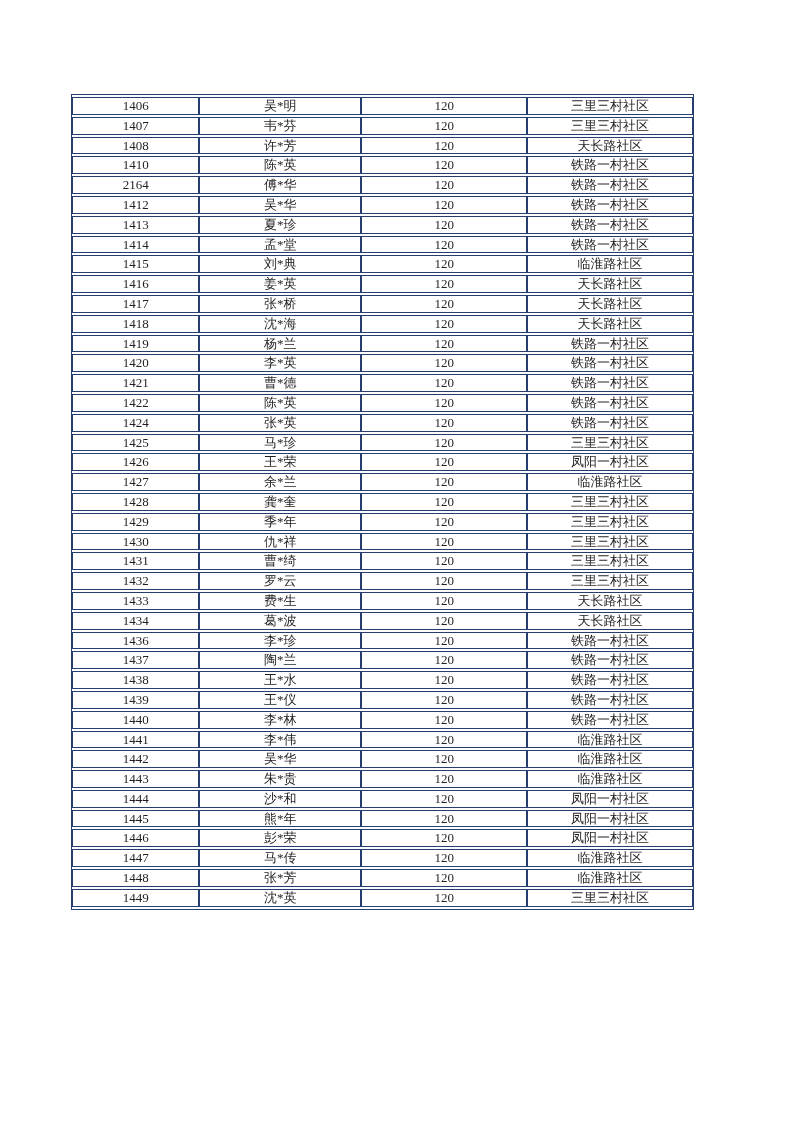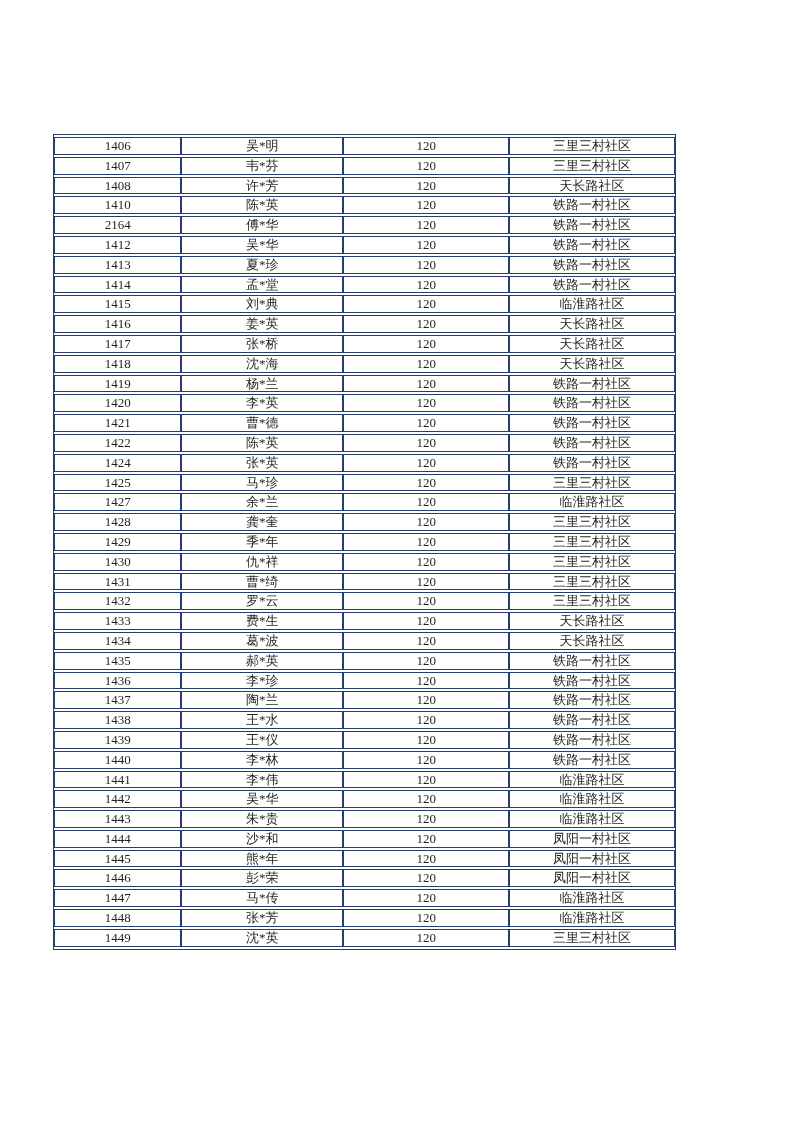--- a/index.html
+++ b/index.html
@@ -14,28 +14,27 @@
   }
   .page {
     position: relative;
     width: 793px;
     height: 1122px;
     background: var(--page-bg);
     overflow: hidden;
   }
   table.data-table {
     position: absolute;
-    left: 53px;
+    left: 71px;
     top: 94px;
     width: 621px;
     table-layout: fixed;
     border-collapse: separate;
     border-spacing: 0 2px;
     border: 1.5px solid var(--border-color);
-    margin-top: 40px;
   }
   col.c1 { width: 20.5%; }
   col.c2 { width: 26.1%; }
   col.c3 { width: 26.7%; }
   col.c4 { width: 26.7%; }
   td {
     border: 1.5px solid var(--border-color);
     height: 15.8px;
     line-height: 15.8px;
     text-align: center;
@@ -161,20 +160,26 @@
           <td>120</td>
           <td>铁路一村社区</td>
         </tr>
         <tr>
           <td>1425</td>
           <td>马*珍</td>
           <td>120</td>
           <td>三里三村社区</td>
         </tr>
         <tr>
+          <td>1426</td>
+          <td>王*荣</td>
+          <td>120</td>
+          <td>凤阳一村社区</td>
+        </tr>
+        <tr>
           <td>1427</td>
           <td>余*兰</td>
           <td>120</td>
           <td>临淮路社区</td>
         </tr>
         <tr>
           <td>1428</td>
           <td>龚*奎</td>
           <td>120</td>
           <td>三里三村社区</td>
@@ -207,26 +212,20 @@
           <td>1433</td>
           <td>费*生</td>
           <td>120</td>
           <td>天长路社区</td>
         </tr>
         <tr>
           <td>1434</td>
           <td>葛*波</td>
           <td>120</td>
           <td>天长路社区</td>
-        </tr>
-        <tr>
-          <td>1435</td>
-          <td>郝*英</td>
-          <td>120</td>
-          <td>铁路一村社区</td>
         </tr>
         <tr>
           <td>1436</td>
           <td>李*珍</td>
           <td>120</td>
           <td>铁路一村社区</td>
         </tr>
         <tr>
           <td>1437</td>
           <td>陶*兰</td>

